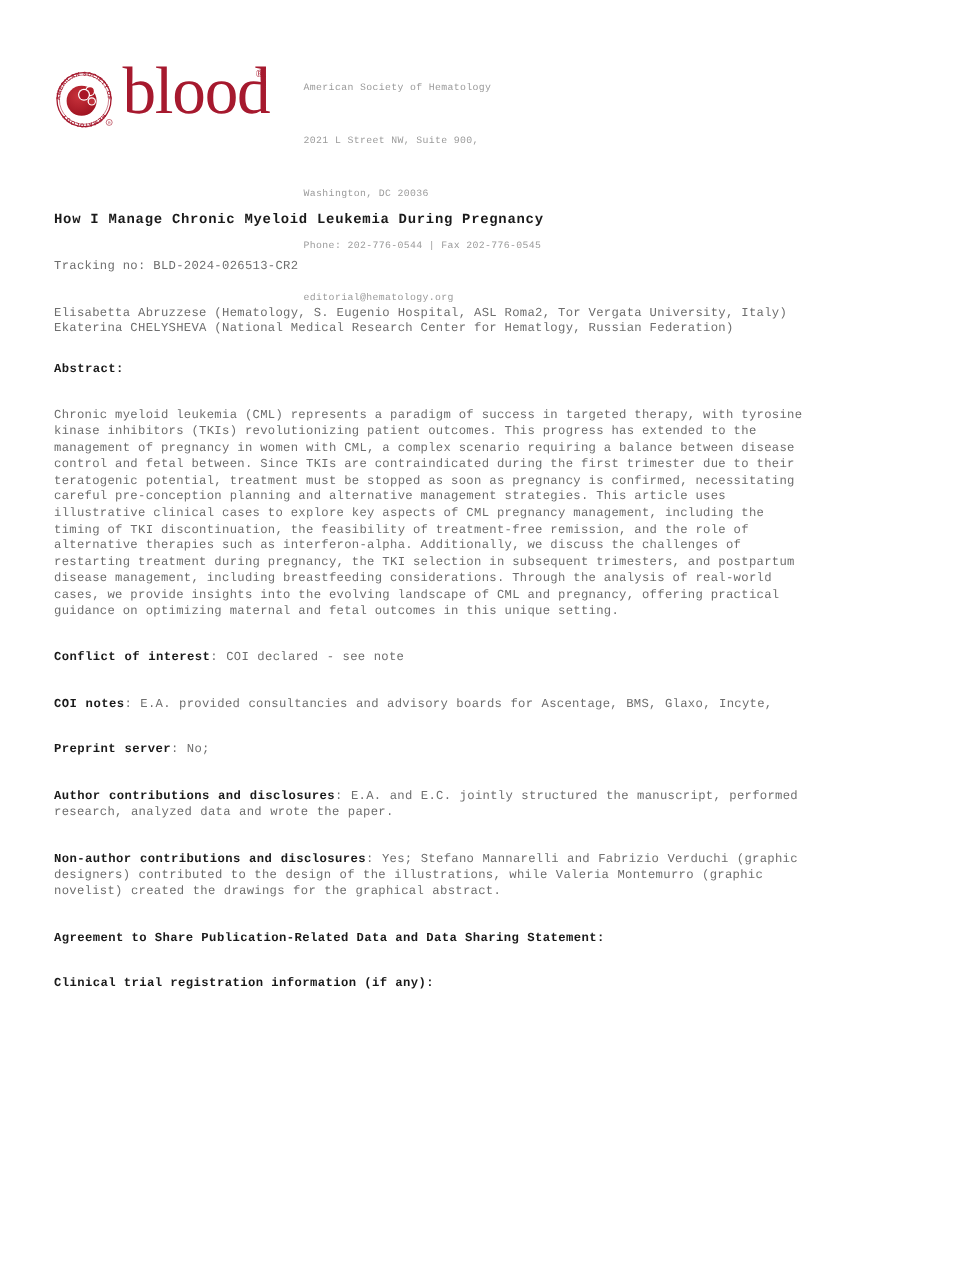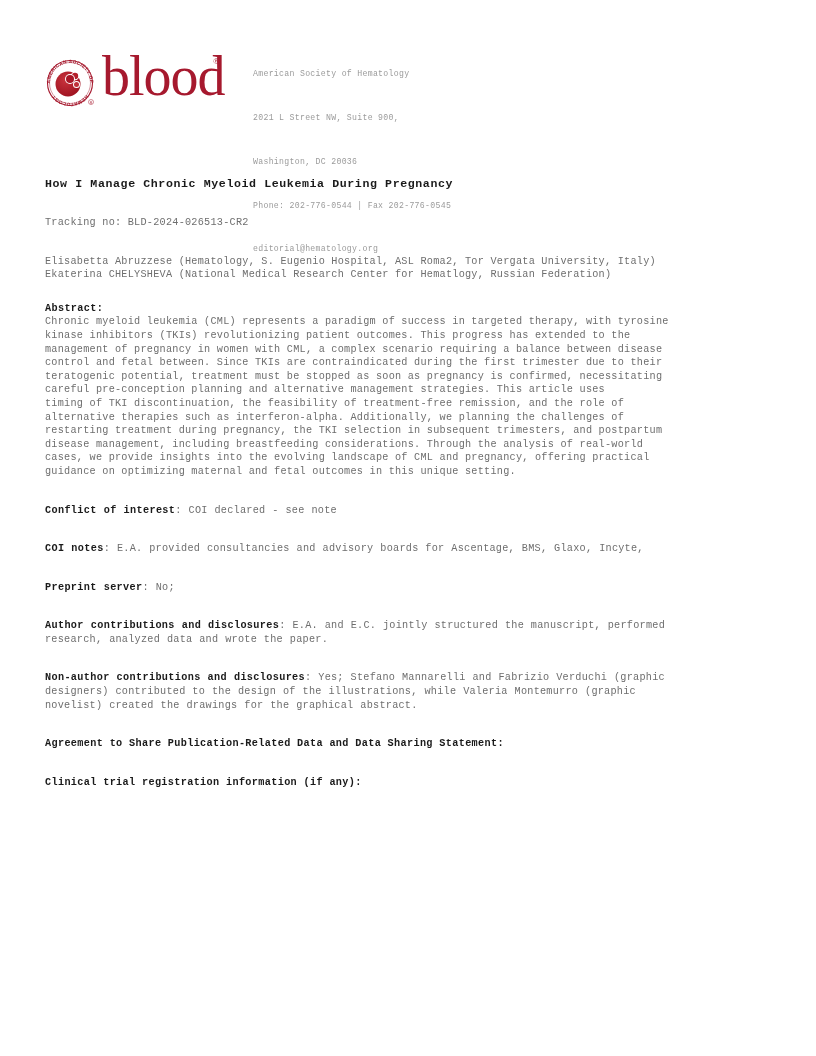--- a/index.html
+++ b/index.html
@@ -107,20 +107,21 @@
     white-space: normal;
     word-spacing: 0.5px;
   }
   .inline-head {
     font-weight: bold;
     color: #1a1a1a;
     letter-spacing: 0.35px;
   }
   .abstract-body {
     color: #6e6e6e;
+    margin-top: 25px;
   }
   .abstract-body span { display: block; white-space: pre; }
   .wrap-line { white-space: pre; display: block; }
 </style>
 </head>
 <body>
 
 <div class="letterhead">
 
   <div class="logo-block">
@@ -186,22 +187,23 @@
   <div class="gap-18"></div>
 
   <div class="sec-head">Abstract:</div>
   <div class="abstract-body">
     <span class="wrap-line">Chronic myeloid leukemia (CML) represents a paradigm of success in targeted therapy, with tyrosine</span>
     <span class="wrap-line">kinase inhibitors (TKIs) revolutionizing patient outcomes. This progress has extended to the</span>
     <span class="wrap-line">management of pregnancy in women with CML, a complex scenario requiring a balance between disease</span>
     <span class="wrap-line">control and fetal between. Since TKIs are contraindicated during the first trimester due to their</span>
     <span class="wrap-line">teratogenic potential, treatment must be stopped as soon as pregnancy is confirmed, necessitating</span>
     <span class="wrap-line">careful pre-conception planning and alternative management strategies. This article uses</span>
+    <span class="wrap-line">illustrative clinical cases to explore key aspects of CML pregnancy management, including the</span>
     <span class="wrap-line">timing of TKI discontinuation, the feasibility of treatment-free remission, and the role of</span>
-    <span class="wrap-line">alternative therapies such as interferon-alpha. Additionally, we planning the challenges of</span>
+    <span class="wrap-line">alternative therapies such as interferon-alpha. Additionally, we discuss the challenges of</span>
     <span class="wrap-line">restarting treatment during pregnancy, the TKI selection in subsequent trimesters, and postpartum</span>
     <span class="wrap-line">disease management, including breastfeeding considerations. Through the analysis of real-world</span>
     <span class="wrap-line">cases, we provide insights into the evolving landscape of CML and pregnancy, offering practical</span>
     <span class="wrap-line">guidance on optimizing maternal and fetal outcomes in this unique setting.</span>
   </div>
 
   <div class="gap-24"></div>
 
   <div class="para"><span class="inline-head">Conflict of interest</span><span>: </span><span>COI declared - see note</span></div>
 

